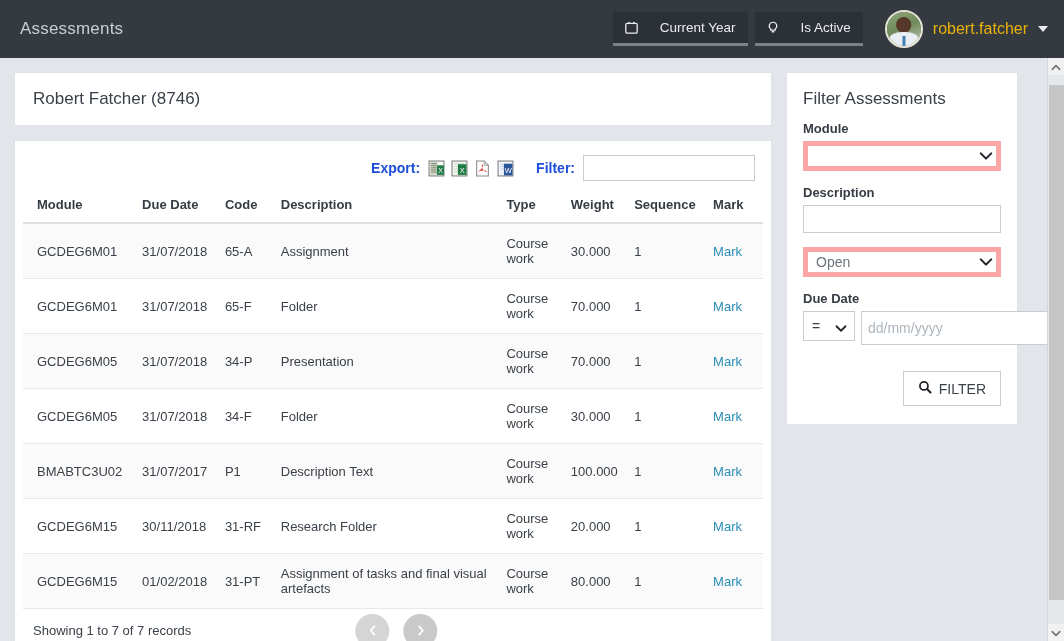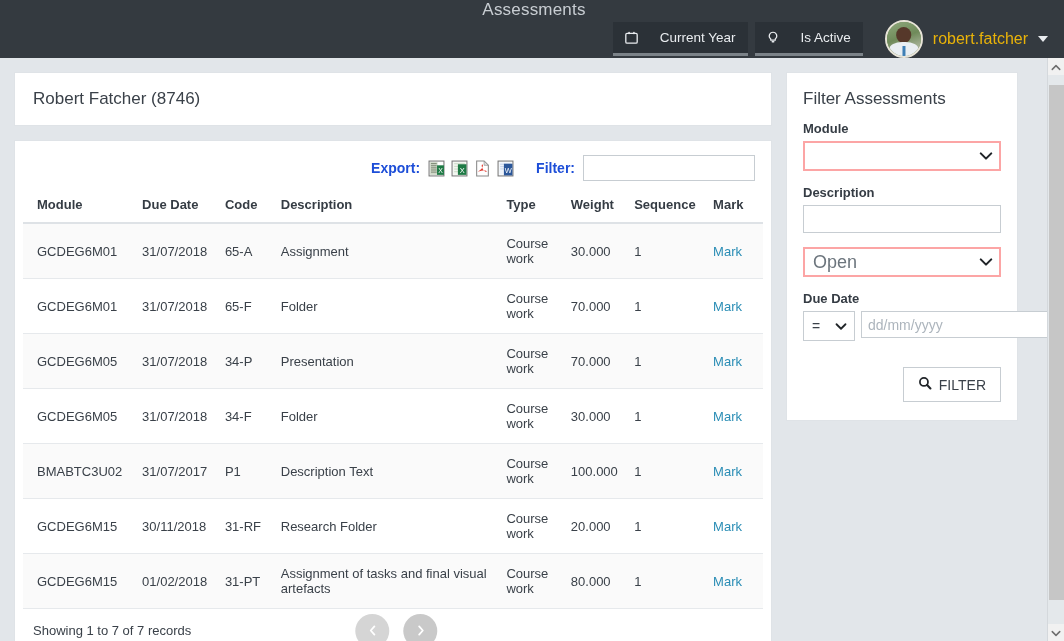--- a/index.html
+++ b/index.html
@@ -10,21 +10,20 @@
     font-family:"Liberation Sans", sans-serif;
     font-size:13px; color:#353c44;
     overflow:hidden; position:relative;
   }
 
   
   .topbar{
     height:58px; background:#343a40; color:#ced4da;
     display:flex; align-items:center; padding:0 16px 0 20px;
     position:relative;
-    flex-direction:column;
   }
   .topbar-title{ font-size:17px; color:#c8cdd2; letter-spacing:.2px; }
   .topbar-right{ margin-left:auto; display:flex; align-items:center; gap:0; }
   .ctx-btn{
     display:flex; align-items:center; gap:22px;
     background:#2b3137; color:#e9ecef;
     border:none; border-bottom:3px solid #7b8288;
     padding:7px 12px 6px; font-size:13.5px; cursor:pointer;
     font-family:inherit; line-height:1.3;
   }
@@ -96,41 +95,41 @@
   .pg-prev{ background:#d5d5d5; }
   .pg-next{ background:#c9c9c9; }
   .pg svg{ display:block; }
 
   
   .side-head{ padding:16px 16px 8px; font-size:17px; color:#3a4149; }
   .side-body{ padding:4px 16px 18px; }
   .fgroup{ margin-bottom:14px; }
   .flabel{ display:block; font-weight:bold; font-size:13px; color:#353c44; margin-bottom:5px; }
   .fselect{
-    width:100%; height:30px; border:2px solid #fca5a5; background:#fff;
-    font-family:inherit; font-size:18px; color:#6c757d; padding:0 26px 0 8px;
+    width:100%; height:30px; border:5px solid #fca5a5; background:#fff;
+    font-family:inherit; font-size:14px; color:#6c757d; padding:0 26px 0 8px;
     appearance:none; outline:none; cursor:pointer; position:relative;
     display:flex; align-items:center;
   }
   .sel-wrap{ position:relative; }
   .sel-chev{ position:absolute; right:8px; top:50%; transform:translateY(-50%); pointer-events:none; }
   .ftext{
     width:100%; height:28px; border:1px solid #c7cdd2; background:#fff;
     font-family:inherit; font-size:13px; padding:2px 6px; outline:none;
   }
   .due-row{ display:flex; gap:6px; }
   .op-wrap{ position:relative; width:52px; flex:none; }
   .op-sel{
     width:52px; height:30px; border:1px solid #c7cdd2; background:#fff;
     font-size:14px; color:#3a4149; padding:0 20px 0 8px; display:flex; align-items:center;
     font-family:inherit;
   }
   .date-wrap{ position:relative; flex:1; display:flex; }
   .date-in{
-    flex:1; height:27px; border:1px solid #c7cdd2; border-right:none; background:#fff;
+    flex:1; height:34px; border:1px solid #c7cdd2; border-right:none; background:#fff;
     font-family:inherit; font-size:14px; padding:0 6px; outline:none; color:#6c757d;
   }
   .date-in::placeholder{ color:#adb5bd; }
   .cal-btn{
     width:24px; height:30px; border:1px solid #c7cdd2; background:#f0f0f0;
     display:flex; align-items:center; justify-content:center; cursor:pointer;
   }
   .filter-btn{
     margin-top:12px; margin-left:auto; display:flex; align-items:center; gap:7px;
     background:#fff; border:1px solid #c7cdd2; padding:8px 14px;

